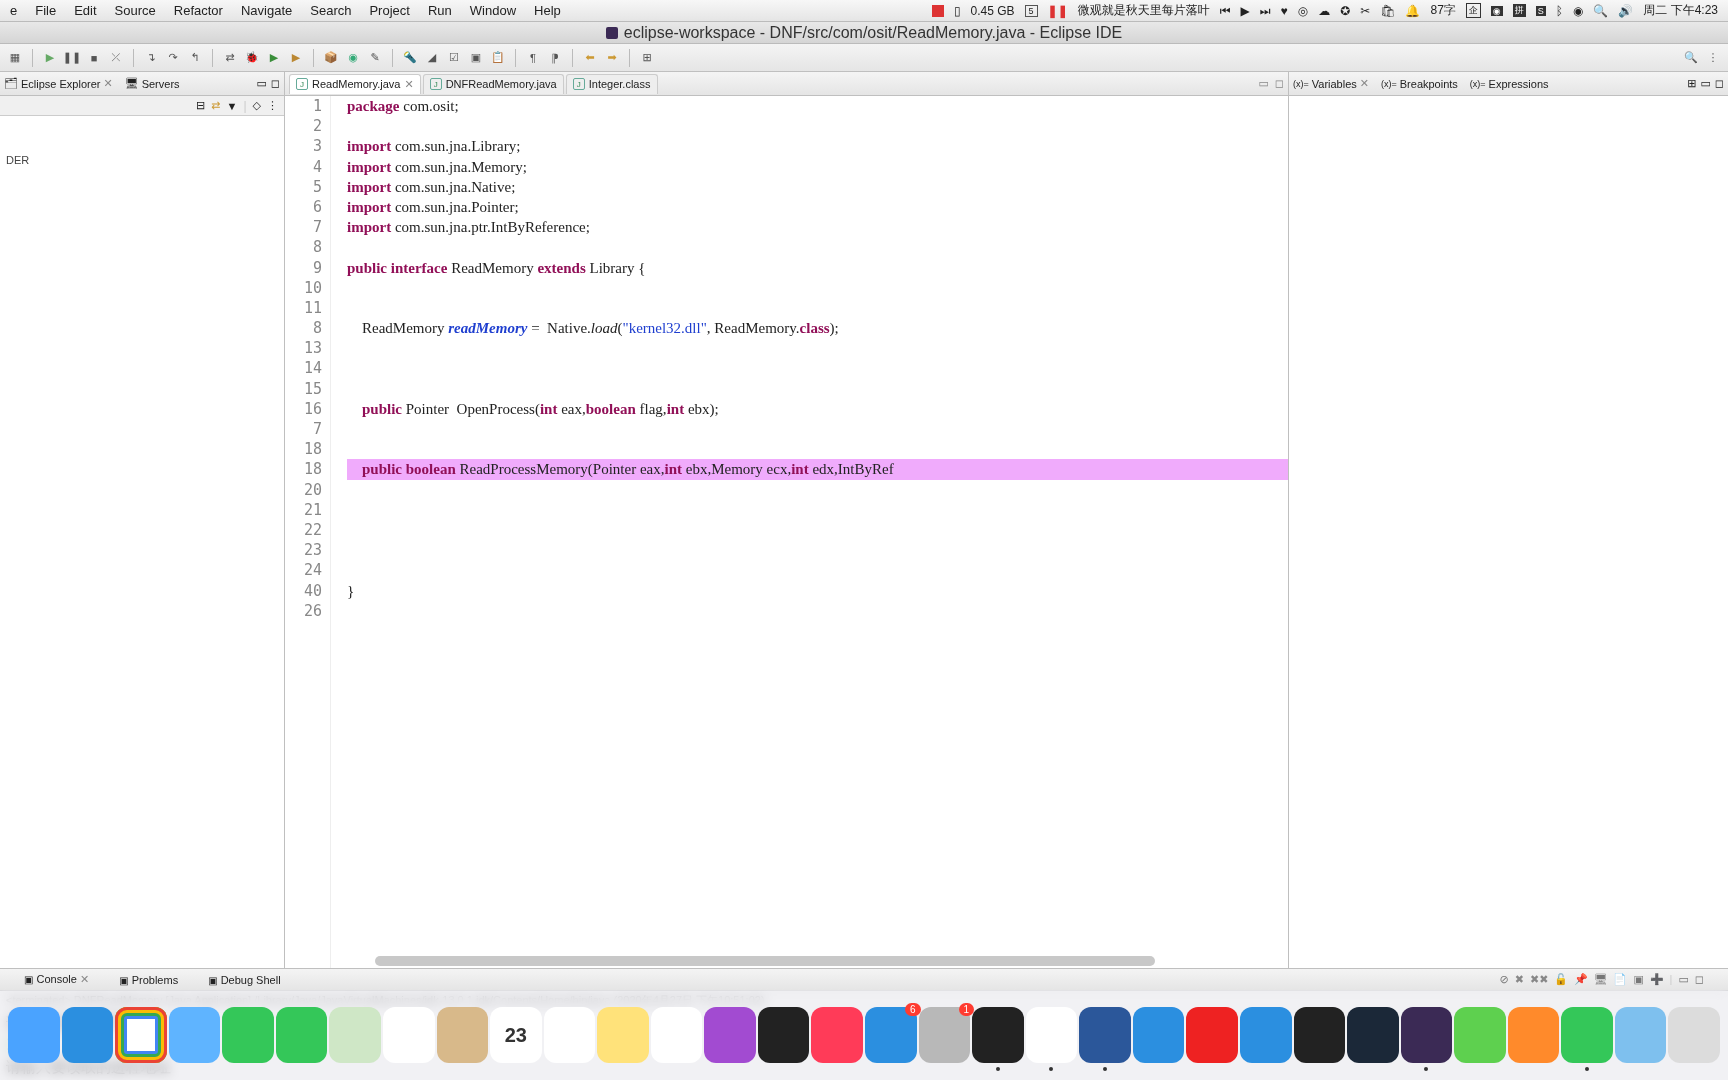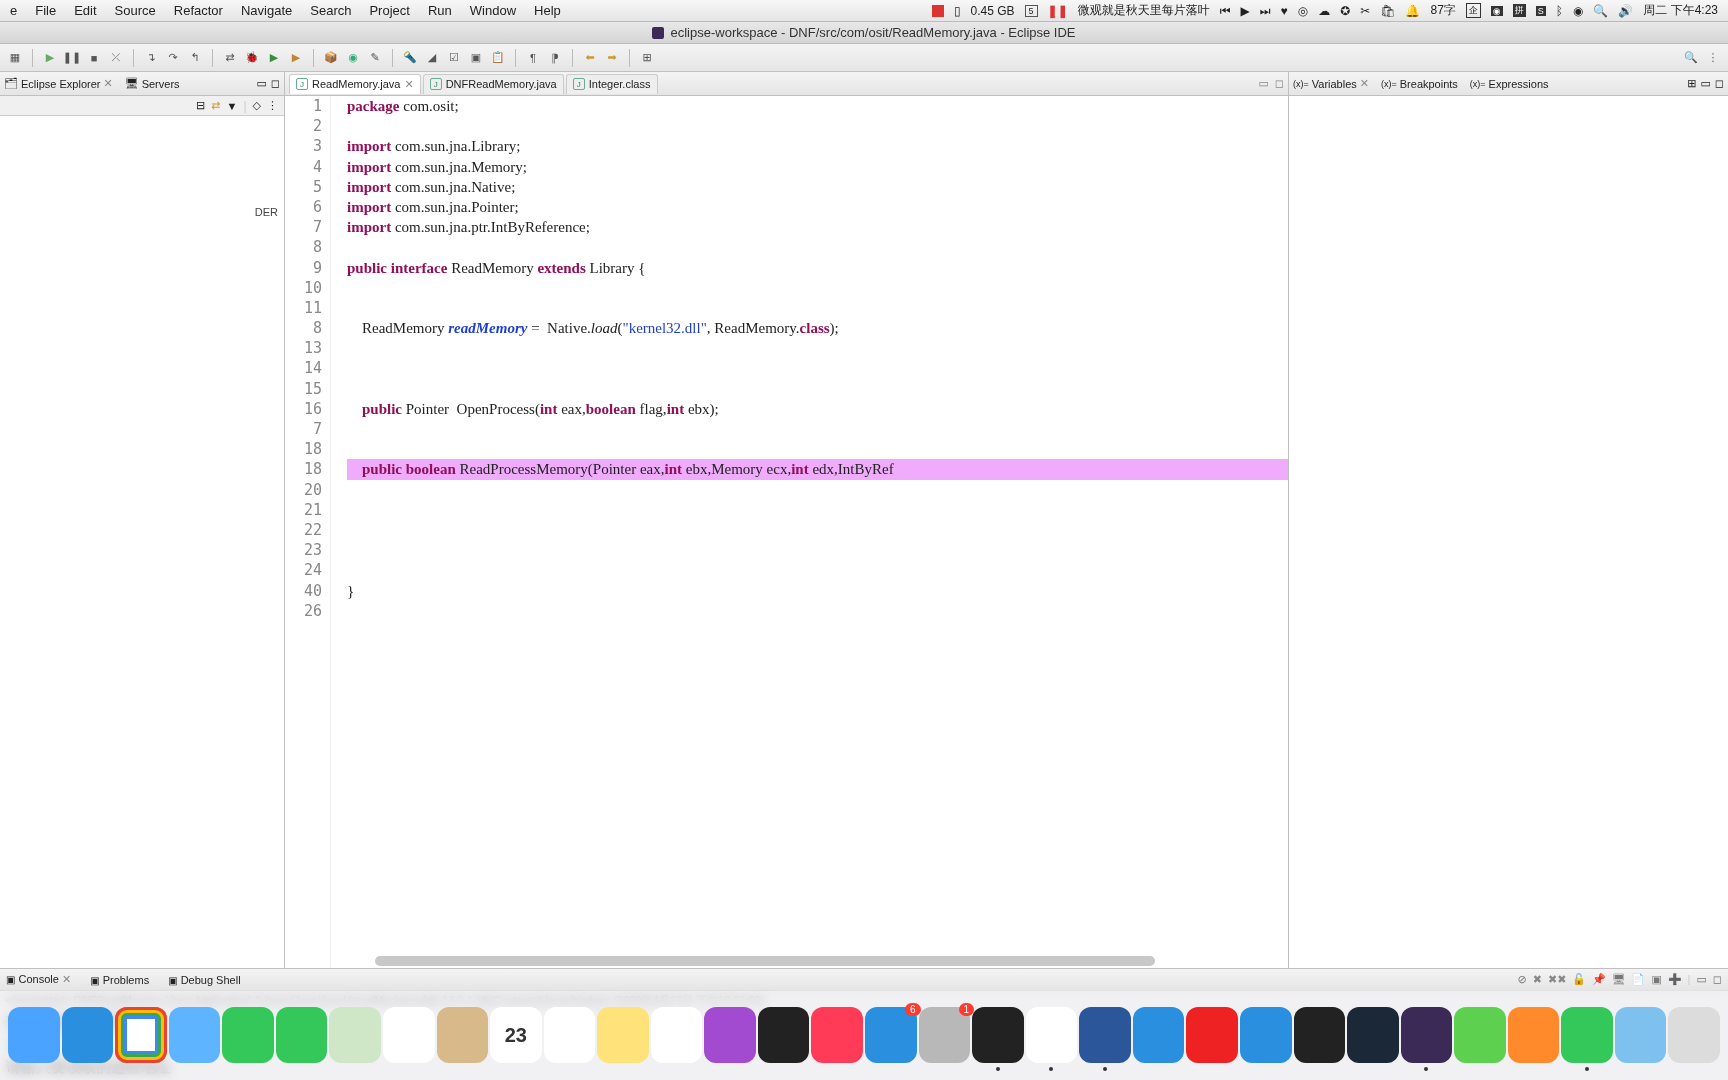--- a/index.html
+++ b/index.html
@@ -6,21 +6,21 @@
 body { font-family: -apple-system, "Helvetica Neue", Arial, sans-serif; font-size: 12px; background: #ececec; width: 1728px; height: 1080px; overflow: hidden; color: #222; }
 
 
 .mac-menubar { height: 22px; background: linear-gradient(#f7f7f7, #e5e5e5); border-bottom: 1px solid #bbb; display: flex; align-items: center; padding: 0 10px; font-size: 13px; }
 .mac-menubar .left { display: flex; gap: 18px; }
 .mac-menubar .left span { cursor: default; }
 .mac-menubar .right { margin-left: auto; display: flex; align-items: center; gap: 10px; font-size: 12px; }
 .mac-menubar .right .ico { display: inline-flex; align-items: center; }
 
 
-.titlebar { height: 22px; background: linear-gradient(#e8e8e8, #d5d5d5); border-bottom: 1px solid #bbb; display: flex; align-items: center; justify-content: center; font-size: 13px; color: #333; }
+.titlebar { height: 22px; background: linear-gradient(#e8e8e8, #d5d5d5); border-bottom: 1px solid #bbb; display: flex; align-items: center; justify-content: center; font-size: 16px; color: #333; }
 
 
 .toolbar { height: 28px; background: linear-gradient(#f4f4f4, #e5e5e5); border-bottom: 1px solid #bfbfbf; display: flex; align-items: center; padding: 0 6px; gap: 4px; }
 .toolbar .tb-ico { width: 18px; height: 18px; border-radius: 3px; display: inline-flex; align-items: center; justify-content: center; font-size: 11px; color: #555; }
 .toolbar .sep { width: 1px; height: 18px; background: #bbb; margin: 0 4px; }
 .toolbar .spring { flex: 1; }
 
 
 .workbench { display: flex; height: calc(1080px - 22px - 22px - 28px - 22px - 90px); }
 .left-pane { width: 285px; background: #f7f7f7; border-right: 1px solid #bfbfbf; display: flex; flex-direction: column; }
@@ -50,21 +50,21 @@
 .mth { font-style: italic; }
 .hl { background: #f0abfc; display:block; }
 .hscroll { position:absolute; bottom:2px; left:50px; right:12px; height:10px; background:transparent;}
 .hscroll .thumb { height:10px; width:780px; margin-left:40px; background:#c8c8c8; border-radius:5px;}
 
 .right-pane { width: 440px; background: #f7f7f7; border-left: 1px solid #bfbfbf; display:flex; flex-direction:column;}
 .right-pane .body { flex:1; background:#fff; }
 
 
 .bottom-area { border-top: 1px solid #bfbfbf; height: 200px; display:flex; flex-direction:column; background:#fff; }
-.bottom-tabs { height: 22px; background: linear-gradient(#f4f4f4, #e5e5e5); border-bottom:1px solid #bfbfbf; display:flex; align-items:center; padding:0 6px; gap:19px; font-size:11px; }
+.bottom-tabs { height: 22px; background: linear-gradient(#f4f4f4, #e5e5e5); border-bottom:1px solid #bfbfbf; display:flex; align-items:center; padding:0 24px; gap:30px; font-size:11px; }
 .bottom-tabs .btico { margin-left:auto; display:flex; gap:6px; color:#777;}
 .console-meta { font-size:11px; color:#666; padding:2px 6px; }
 .console-body { flex:1; font-family: "Monaco","Menlo","Consolas",monospace; font-size:15px; line-height:22px; padding: 2px 6px; overflow:hidden; }
 .console-body .in { color:#0a8a23; }
 
 
 .dock { position: absolute; bottom: 0; left: 0; right: 0; height: 90px; background: rgba(230,230,235,0.55); display:flex; align-items:center; justify-content:center; gap:2px; padding: 4px 8px; backdrop-filter: blur(6px); }
 .dock .app { width: 56px; height: 56px; border-radius: 12px; display:flex; align-items:center; justify-content:center; font-size:10px; color:#fff; position:relative; }
 .dock .badge { position:absolute; top:-4px; right:-4px; background:#ff3b30; color:#fff; border-radius:10px; font-size:10px; padding:1px 5px; }
 .dock .dot { position:absolute; bottom:-8px; left:50%; transform:translateX(-50%); width:4px; height:4px; background:#333; border-radius:50%; }
@@ -180,21 +180,21 @@
     </div>
     <div class="left-tool">
       <span style="font-size:11px;">⊟</span>
       <span style="font-size:11px;color:#c93;">⇄</span>
       <span style="font-size:11px;">▼</span>
       <span style="color:#ccc">|</span>
       <span style="font-size:11px;">◇</span>
       <span style="font-size:11px;">⋮</span>
     </div>
     <div class="left-body">
-      <div style="margin-top:84px;text-align:right;">DER</div>
+      <div style="margin-top:32px;">DER</div>
     </div>
   </div>
 
   <div class="editor-area">
     <div class="editor-tabs" id="editor-tabs">
       <div class="etab active">
           <span class="jico">J</span>
           <span>ReadMemory.java</span>
           <span class="close">✕</span>
         </div>

